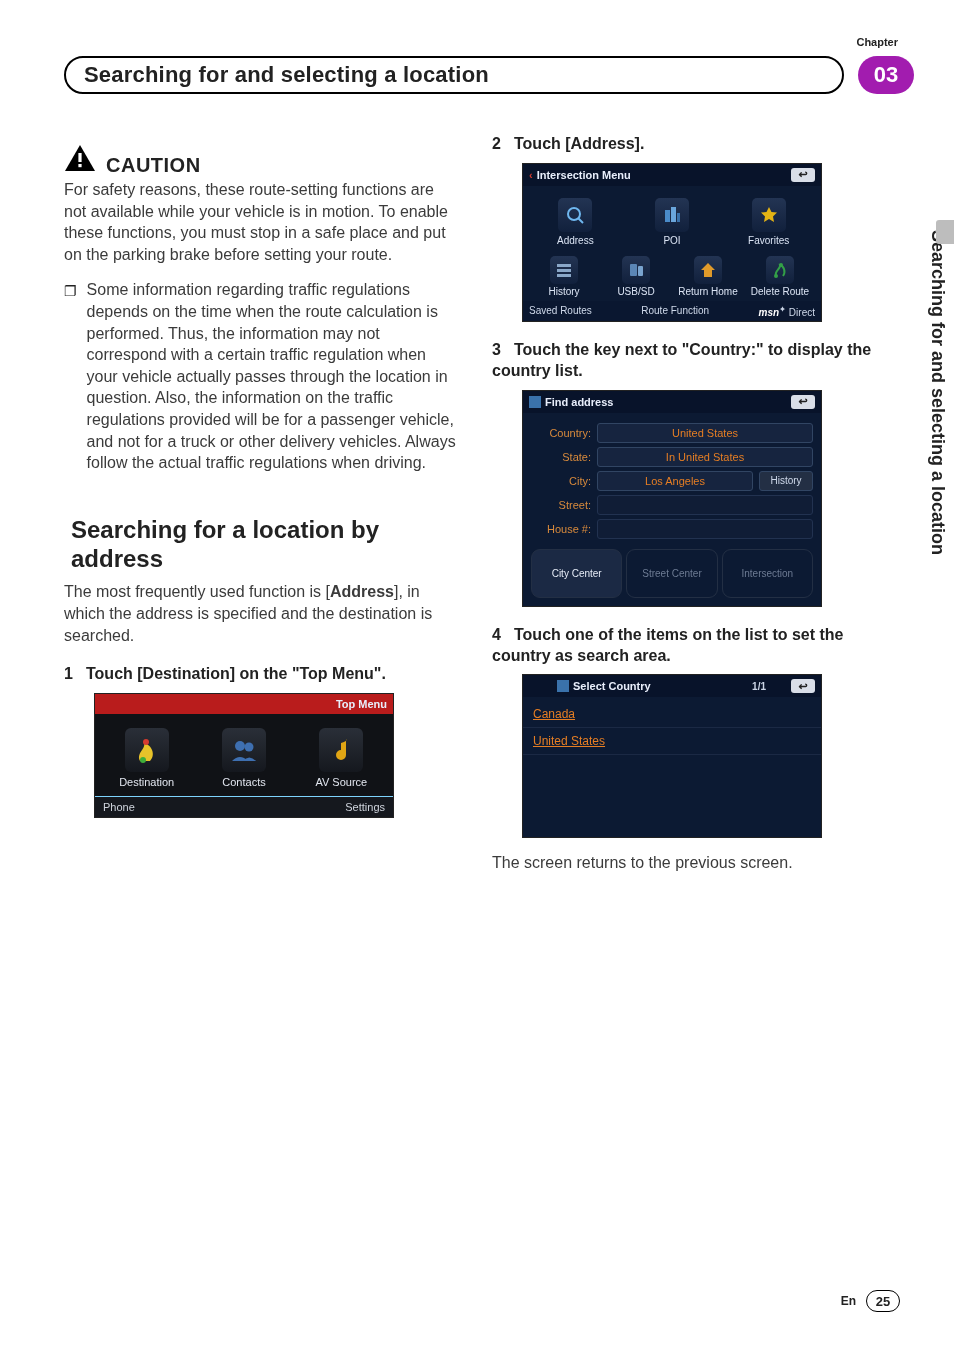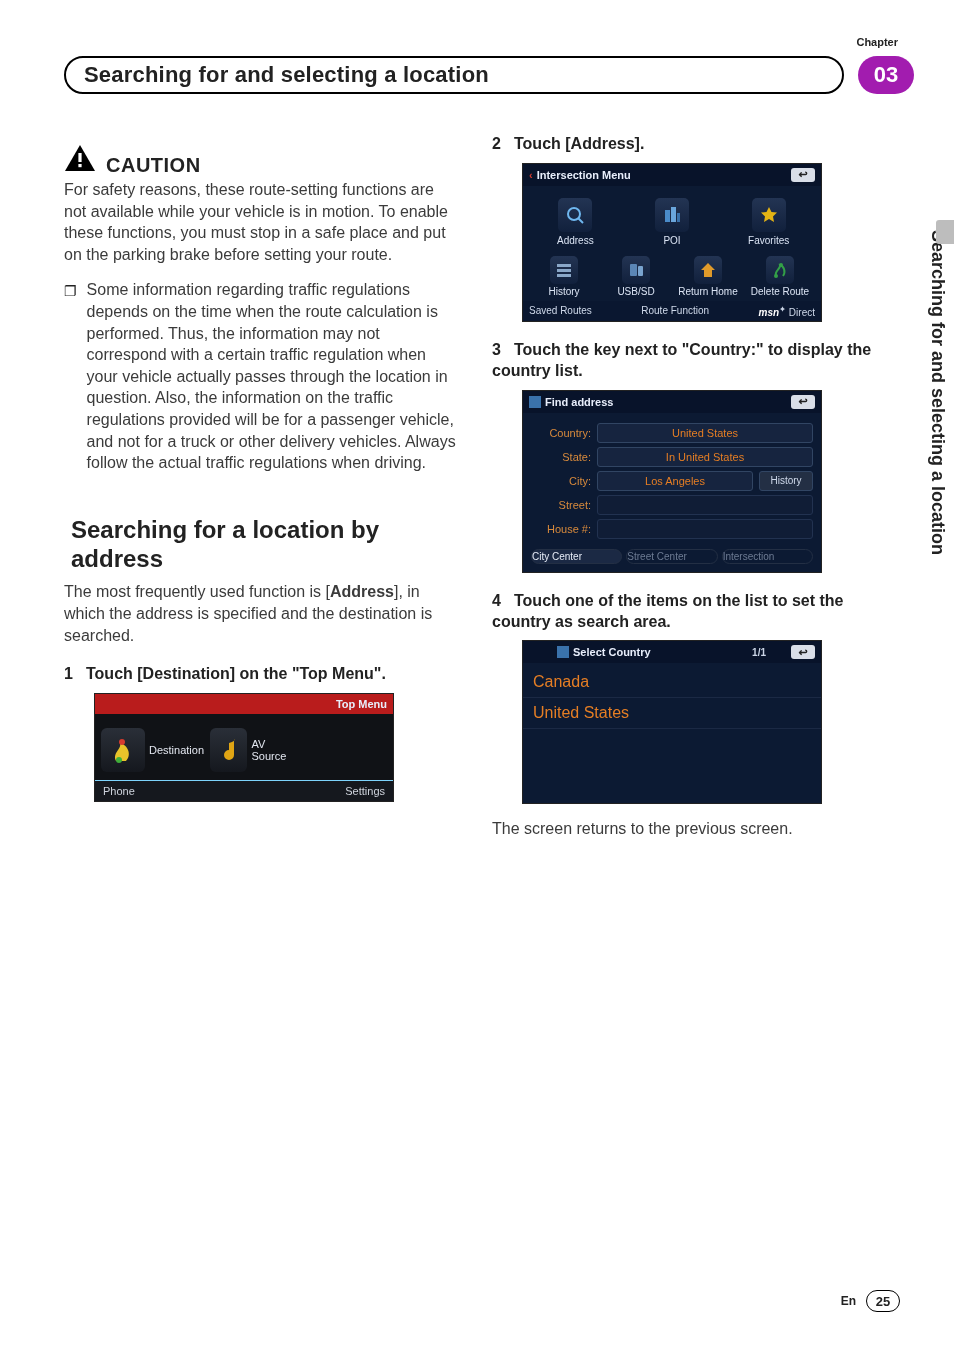--- a/index.html
+++ b/index.html
@@ -23,21 +23,21 @@
   .bullet p { font-size: 16px; line-height: 1.35; color: #3b3b3b; }
   h2.section { font-size: 24px; font-weight: 700; line-height: 1.2; margin-top: 42px; margin-bottom: 8px; margin-left: 7px; }
   .step { font-size: 16px; font-weight: 700; margin-top: 18px; margin-bottom: 8px; line-height: 1.3; }
   .step .num { display: inline-block; width: 22px; }
   .shot { width: 300px; border: 1px solid #222; margin: 6px 0 6px 30px; background: #0c1a33; color: #cfd9ea; font-size: 11px; }
   .shot-header { display: flex; align-items: center; justify-content: space-between; background: #08132a; padding: 4px 6px; font-weight: bold; color: #e8eefb; }
   .back-arrow { width: 24px; height: 14px; background: #d9dee8; border-radius: 3px; display: flex; align-items: center; justify-content: center; color: #222; font-size: 11px; }
   
   .tm-body { background: #101216; padding: 8px 6px 0 6px; }
   .tm-grid { display: grid; grid-template-columns: repeat(3,1fr); gap: 6px; }
-  .tm-cell { display: flex; flex-direction: row; align-items: center; gap: 4px; padding: 6px 0 8px; }
+  .tm-cell { display: flex; flex-direction: column; align-items: center; gap: 4px; padding: 6px 0 8px; }
   .tm-icon { width: 44px; height: 44px; border-radius: 6px; background: linear-gradient(#2a2f38,#15181e); display:flex; align-items:center; justify-content:center; }
   .tm-label { font-size: 11px; color: #e2e6ef; }
   .tm-footer { display:flex; justify-content: space-between; background:#15181e; padding:4px 8px; font-size:11px; color:#cfd4dd; border-top:1px solid #7dd3fc;}
   
   .dm-body { padding: 8px 6px 0; }
   .dm-grid { display:grid; grid-template-columns: repeat(3,1fr); gap:4px; }
   .dm-cell { display:flex; flex-direction:column; align-items:center; gap:3px; padding:4px 0 6px; }
   .dm-icon { width:34px; height:34px; border-radius:5px; background:linear-gradient(#233453,#11203c); display:flex; align-items:center; justify-content:center; }
   .dm-grid2 { display:grid; grid-template-columns: repeat(4,1fr); gap:2px; margin-top:2px;}
   .dm-cell2 { display:flex; flex-direction:column; align-items:center; gap:2px; padding:2px 0 4px; }
@@ -47,25 +47,25 @@
   .msn { font-style:italic; font-weight:bold; color:#fff; }
   
   .fa-body { padding:6px 8px 8px; font-size:11px; }
   .fa-row { display:grid; grid-template-columns: 60px 1fr 54px; gap:6px; align-items:center; margin:4px 0; }
   .fa-row.noh { grid-template-columns: 60px 1fr; }
   .fa-lbl { text-align:right; color:#d88a3c; }
   .fa-val { background:#16243f; border:1px solid #314563; border-radius:3px; height:20px; display:flex; align-items:center; justify-content:center; color:#e57e24; font-size:11px; }
   .fa-hist { background:#232f44; border:1px solid #314563; border-radius:3px; height:20px; display:flex; align-items:center; justify-content:center; color:#cfd9ea; font-size:10px;}
   .fa-empty { background:#101d36; border:1px solid #223250; border-radius:3px; height:20px; }
   .fa-footer { display:flex; gap:4px; justify-content:center; margin-top:10px; font-size:10px; }
-  .fa-fb { flex:1; padding:1px 0; color:#6d7b93; border:1px solid #232f44; border-radius:9px;}
+  .fa-fb { flex:1; text-align:center; padding:18px 0; color:#6d7b93; border:1px solid #232f44; border-radius:9px;}
   .fa-fb.on { color:#e6ecf7; background:#1b2944;}
   
   .sc-body { padding:4px 0 0; min-height:140px; }
-  .sc-row { padding:6px 10px; border-bottom:1px solid #1b2944; color:#e57e24; font-size:16px; }
+  .sc-row { padding:6px 10px; border-bottom:1px solid #1b2944; color:#e57e24; font-size:12px;text-decoration:underline; }
   .sc-head-extra { font-size:10px; color:#cbd5e6; margin-right:19px;}
   
   .page-footer { position:absolute; bottom:40px; right:54px; display:flex; align-items:center; gap:10px; }
   .en { font-size:12px; font-weight:bold; }
   .pagenum { width:34px; height:22px; border:1.5px solid #000; border-radius:11px; display:flex; align-items:center; justify-content:center; font-size:13px; font-weight:bold;}
   
   svg { display:block; }
 </style>
 </head>
 <body>
@@ -115,20 +115,31 @@
         <div class="tm-grid">
           <div class="tm-cell">
             <div class="tm-icon">
                   <svg width="30" height="30" viewBox="0 0 30 30">
                     <path d="M8 26 C4 18 14 14 12 8 C20 10 24 20 18 26" fill="#e8c32a"></path>
                     <circle cx="11" cy="25" r="3" fill="#3fae3a"></circle>
                     <circle cx="14" cy="7" r="3" fill="#d63b2f"></circle>
                   </svg>
                 </div>
             <div class="tm-label">Destination</div>
+          </div>
+          <div class="tm-cell">
+            <div class="tm-icon">
+                  <svg width="30" height="30" viewBox="0 0 30 30">
+                    <circle cx="11" cy="11" r="5" fill="#3e6fb0"></circle>
+                    <circle cx="20" cy="12" r="4.5" fill="#3e6fb0"></circle>
+                    <path d="M3 26 Q11 18 19 26 Z" fill="#3e6fb0"></path>
+                    <path d="M14 26 Q20 19 27 26 Z" fill="#3e6fb0"></path>
+                  </svg>
+                </div>
+            <div class="tm-label">Contacts</div>
           </div>
           <div class="tm-cell">
             <div class="tm-icon">
                   <svg width="30" height="30" viewBox="0 0 30 30">
                     <path d="M20 4 L20 20 A5 5 0 1 1 15 15 L15 8 Q22 6 20 4 Z" fill="#e0a514"></path>
                   </svg>
                 </div>
             <div class="tm-label">AV Source</div>
           </div>
         </div>

